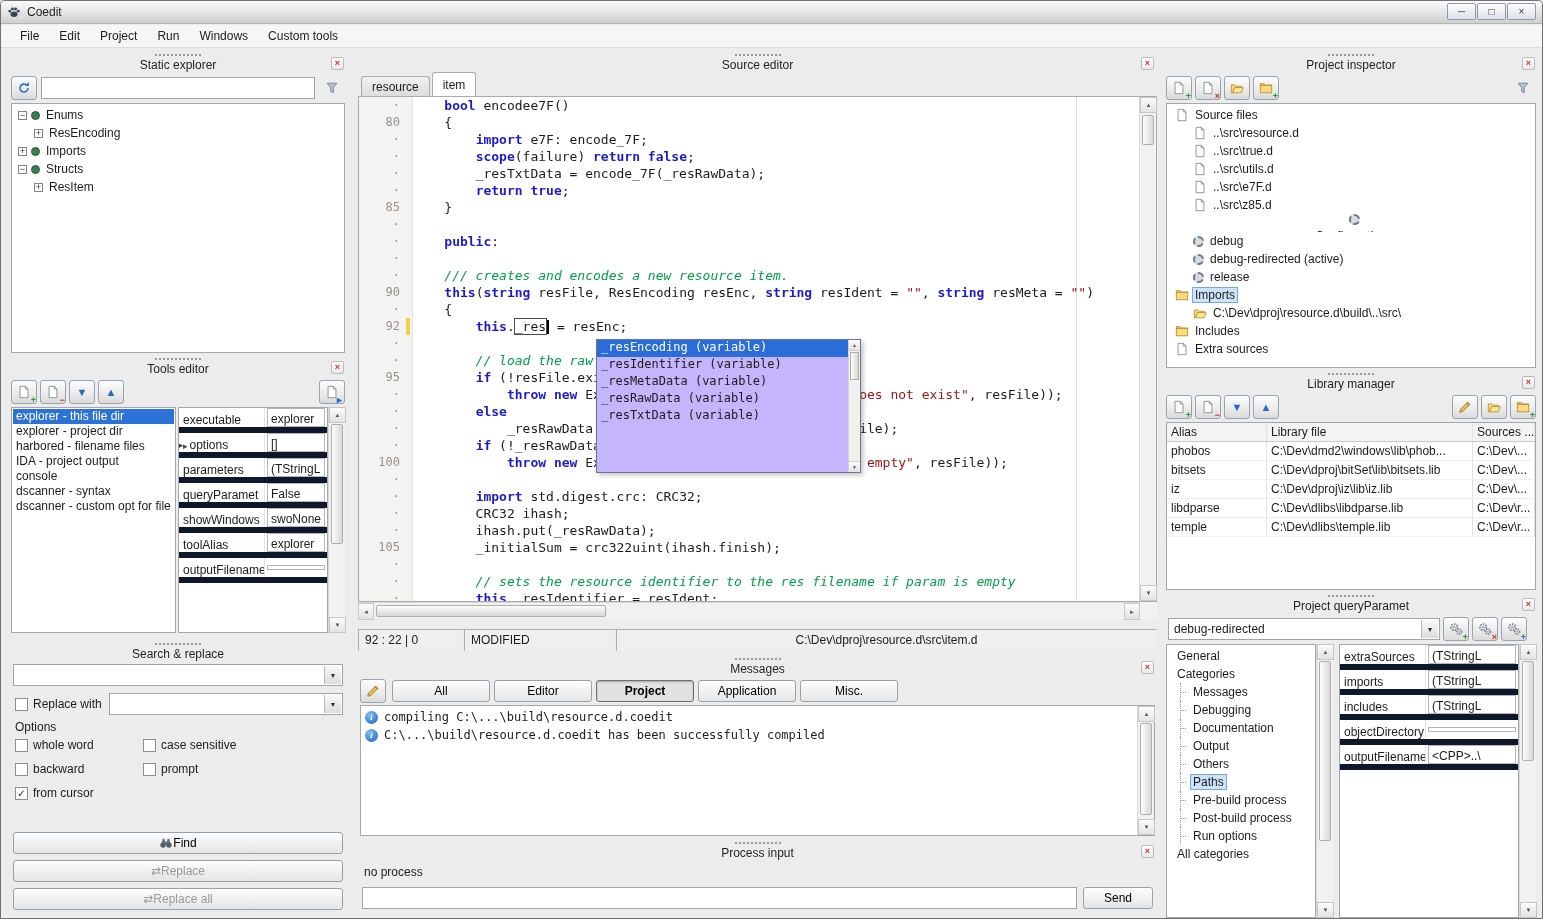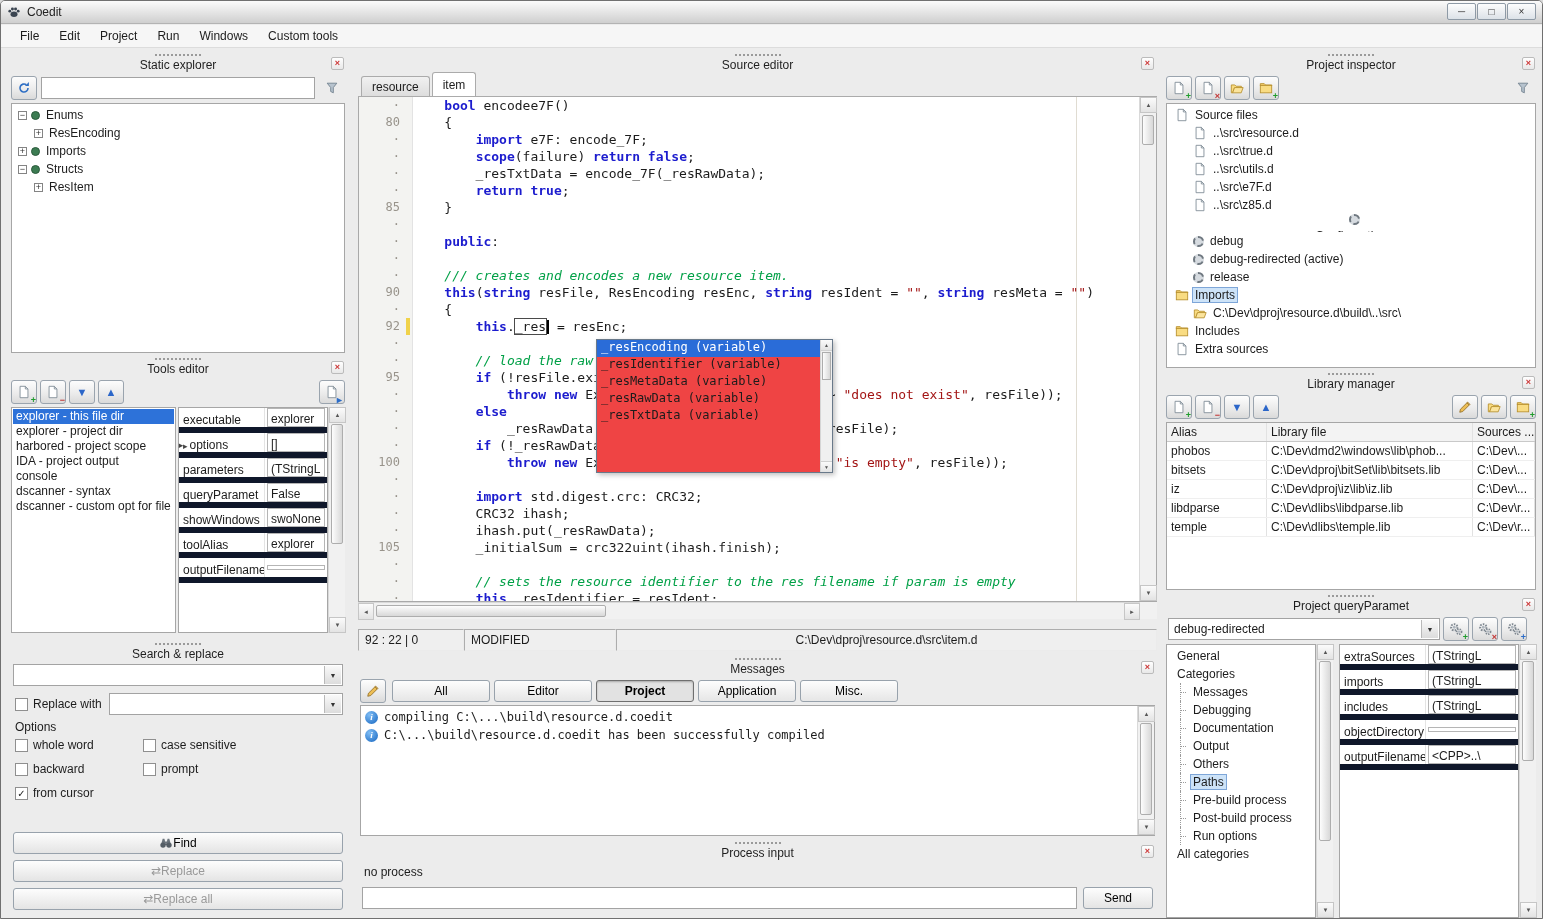--- a/index.html
+++ b/index.html
@@ -85,21 +85,21 @@
   .cline{position:relative;display:flex;height:17px;align-items:stretch}
   .gnum{width:44px;text-align:right;padding-right:3px;font:12px "DejaVu Sans Mono",monospace;color:#98938B;line-height:17px;flex:none}
   .gmark{width:10px;flex:none}
   .gmark.mod::after{content:"";display:block;width:4px;height:17px;background:#F0D24A;margin-left:3px}
   .ctext{font:13px "DejaVu Sans Mono",monospace;line-height:17px;white-space:pre}
   .tk-k{color:#1C1CCE;font-weight:bold}
   .tk-c{color:#00A046;font-style:italic}
   .tk-s{color:#A31515}
   .comp-src{outline:1px solid #4a4a4a}
   .caret{display:inline-block;width:2px;height:14px;background:#000;vertical-align:text-bottom;margin-left:1px}
-  .popup{position:absolute;left:237px;top:242px;width:237px;height:134px;background:#ef4444;border:1px solid #69798A;box-shadow:2px 2px 5px rgba(0,0,0,.25);display:flex}
+  .popup{position:absolute;left:237px;top:242px;width:265px;height:134px;background:#c4b5fd;border:1px solid #69798A;box-shadow:2px 2px 5px rgba(0,0,0,.25);display:flex}
   .popup-list{flex:1;overflow:hidden}
   .comp-item{height:17px;line-height:17px;padding:0 4px;font:12px "DejaVu Sans Mono",monospace;white-space:nowrap;overflow:hidden}
   .comp-item.sel{background:#2A6CD8;color:#fff}
   .popup-sb{width:12px;background:#F0F0F0;border-left:1px solid #D5D5D5;position:relative}
   .popup-sb .pt{position:absolute;left:1px;right:1px;top:12px;height:28px;background:linear-gradient(90deg,#FDFDFD,#D8D8D8);border:1px solid #ADADAD}
   .popup-sb .pa{position:absolute;left:0;right:0;height:11px;font-size:5px;color:#555;display:flex;align-items:center;justify-content:center;background:linear-gradient(#FBFBFB,#E3E3E3);border-bottom:1px solid #D0D0D0}
   .popup-sb .pa.d{bottom:0;top:auto;border-top:1px solid #D0D0D0;border-bottom:none}
 
   .corner{width:17px;height:17px;background:#F1F1F1;position:absolute;right:0;bottom:0}
   .tcon{position:relative}
@@ -255,21 +255,21 @@
           <svg class="ic">
             <use href="#sym-page"></use>
           </svg>
           <span class="badge b">►</span>
         </button>
     </div>
     <div style="position:absolute;left:2px;right:2px;top:50px;bottom:2px;display:flex">
       <div class="whitebox" id="tools-list" style="width:172px;padding:1px">
           <div class="lrow sel">explorer - this file dir</div>
           <div class="lrow">explorer - project dir</div>
-          <div class="lrow">harbored - project scope</div>
+          <div class="lrow">harbored - filename files</div>
           <div class="lrow">IDA - project output</div>
           <div class="lrow">console</div>
           <div class="lrow">dscanner - syntax</div>
           <div class="lrow">dscanner - custom opt for file</div>
         </div>
       <div style="width:14px;position:relative">
         <span class="pexp" style="position:absolute;left:3px;top:33px">▸</span>
       </div>
       <div class="whitebox" id="tools-props" style="flex:1">
           <div class="prow">

